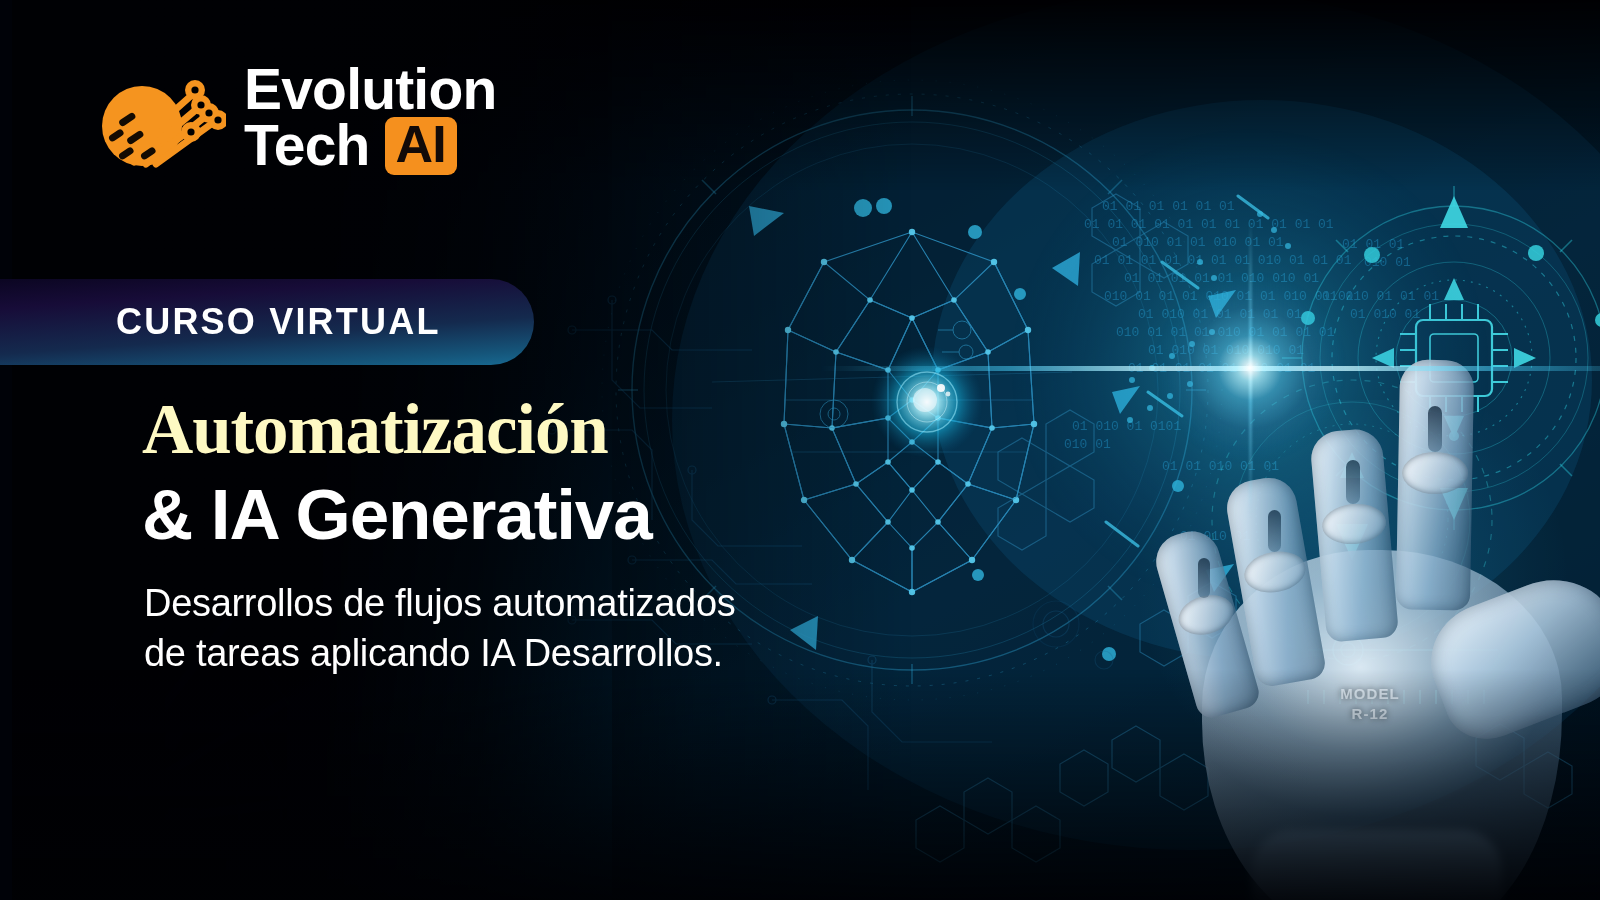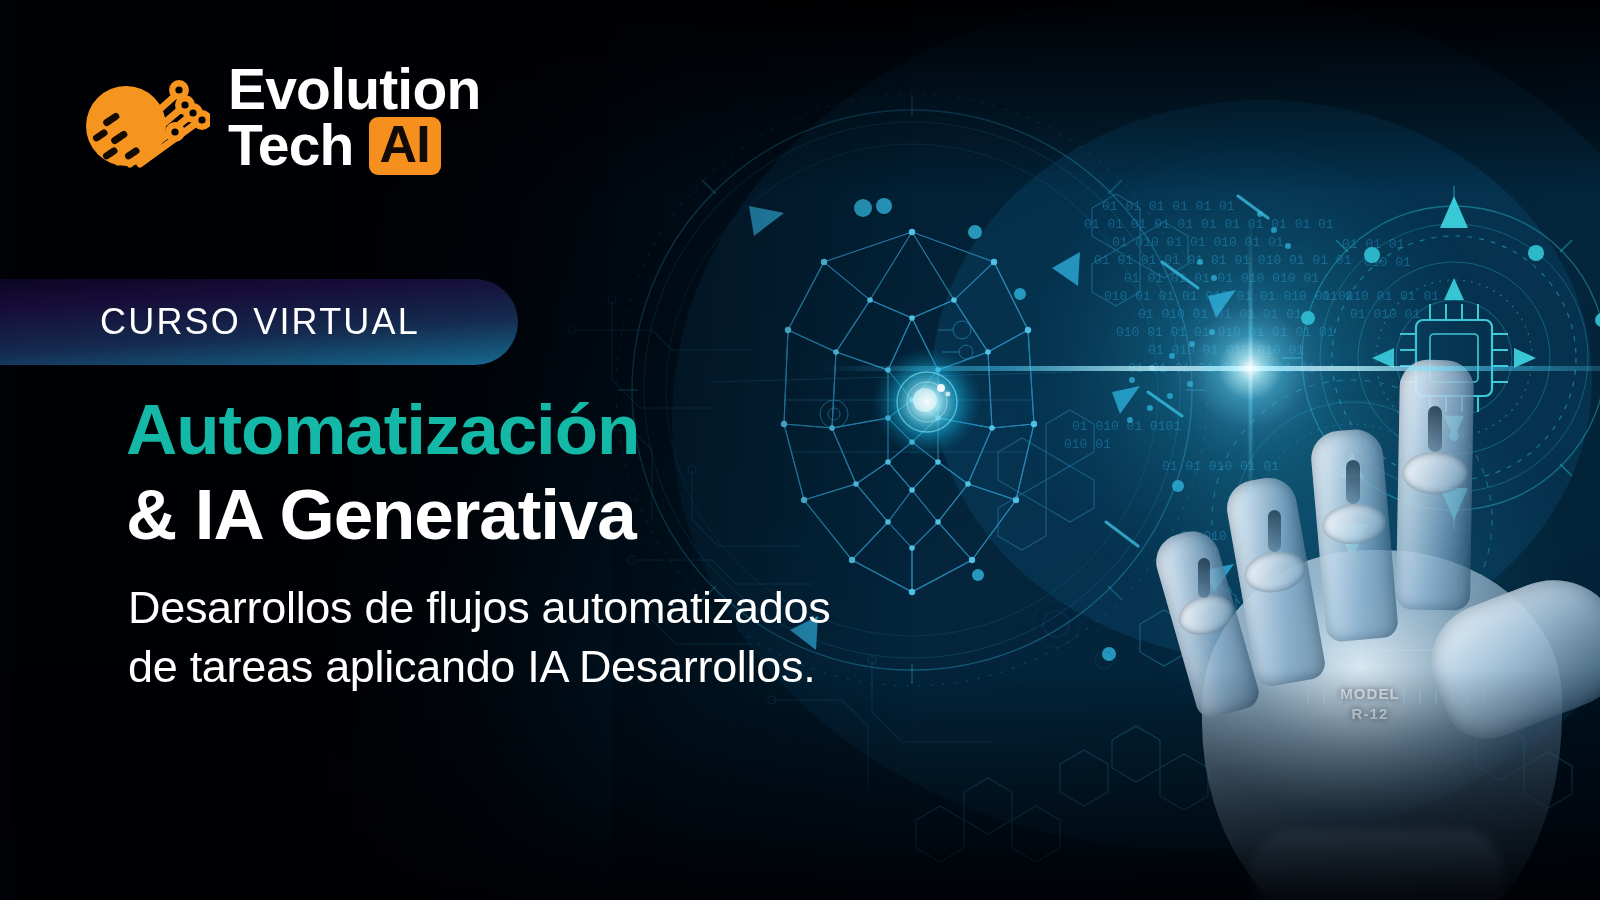--- a/index.html
+++ b/index.html
@@ -114,21 +114,21 @@
   }
   .model-label {
     position:absolute; left:1316px; top:684px;
     color:rgba(232,244,252,0.80);
     font-size:15px; font-weight:bold; letter-spacing:1.1px;
     line-height:20px; text-align:center; width:84px;
     text-shadow:0 0 6px rgba(0,0,0,0.55);
   }
 
   
-  .content { position:absolute; inset:0; }
+  .content { position:absolute; inset:0;margin-left:16px; }
 
   
   .logo { position:absolute; left:78px; top:62px; display:flex; align-items:center; gap:18px; }
   .logo-mark { width:132px; height:108px; flex:none; }
   .logo-words {
     color:#ffffff; font-weight:bold; font-size:57px;
     line-height:0.96; letter-spacing:-0.8px;
     display:flex; flex-direction:column;
   }
   .logo-line2 { display:flex; align-items:center; gap:15px; }
@@ -143,36 +143,36 @@
   .pill {
     position:absolute; left:-60px; top:279px;
     width:578px; height:86px;
     border-radius:0 52px 52px 0;
     background:linear-gradient(176deg,
       #0a0520 0%, #170c38 26%, #142a4e 62%, #15557a 88%, #186a92 100%);
     display:flex; align-items:center;
   }
   .pill-label {
     margin-left:160px; color:#ffffff;
-    font-size:36px; letter-spacing:2.2px; font-weight:400;
+    font-size:36px; letter-spacing:2.2px; font-weight:700;
   }
 
   
   .headline { position:absolute; left:126px; top:387px; }
   .h-line {
     font-size:71px; font-weight:bold; line-height:1.20;
     letter-spacing:-1.1px; white-space:nowrap;
   }
-  .h-yellow { color:#14b8a6; }
+  .h-yellow { color:#fef9c3;font-family:Liberation Serif, serif; }
   .h-blue   { color:#ffffff; }
 
   
   .subtitle {
     position:absolute; left:128px; top:578px;
-    color:#ffffff; font-size:45px; font-weight:400;
+    color:#ffffff; font-size:38px; font-weight:400;
     line-height:1.32; letter-spacing:-0.3px; white-space:nowrap;
   }
 </style>
 </head>
 <body>
 
 <div class="banner">
 
   <div class="bg-layer">
 

